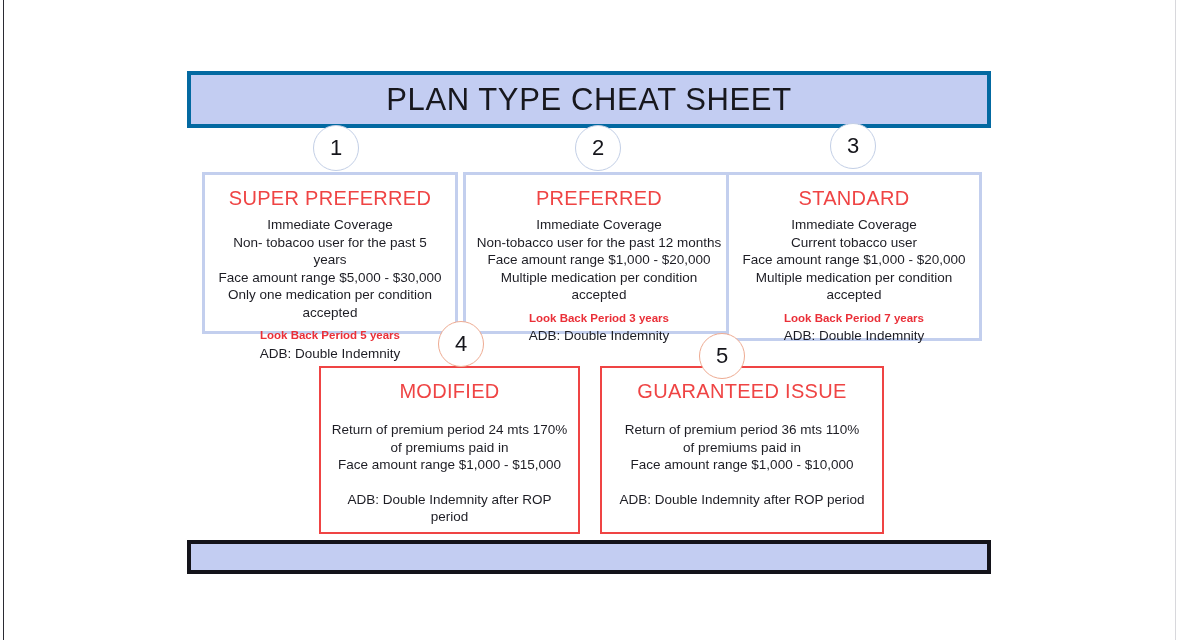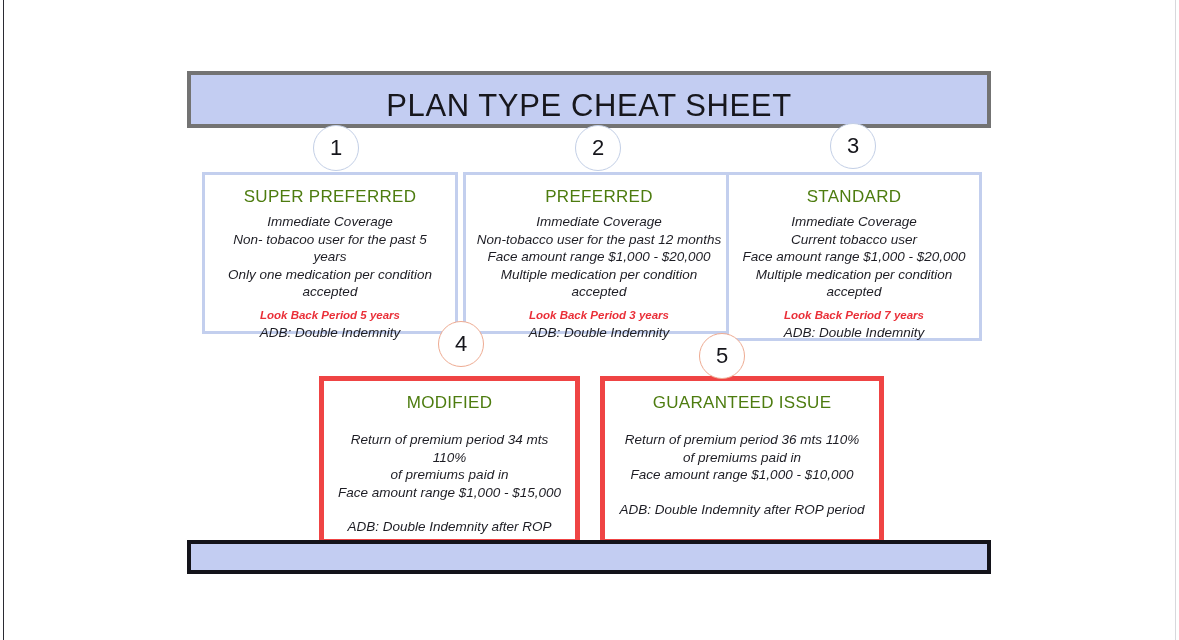--- a/index.html
+++ b/index.html
@@ -30,23 +30,23 @@
     background: #d8d8dc;
   }
 
   
   .header-bar {
     position: absolute;
     left: 187px; top: 71px;
     width: 804px; height: 57px;
     box-sizing: border-box;
     background: #c3cdf2;
-    border: 4px solid #737373;
+    border: 4px solid #0369a1;
     display: flex;
-    align-items: flex-end;
+    align-items: center;
     justify-content: center;
   }
   .header-title {
     font-size: 31px;
     letter-spacing: 0.6px;
     font-weight: 400;
     color: #17171d;
     white-space: nowrap;
   }
 
@@ -81,36 +81,35 @@
 
   
   .card {
     position: absolute;
     box-sizing: border-box;
     background: #ffffff;
     text-align: center;
     padding: 12px 10px 10px 10px;
   }
   .card.blue  { border: 3px solid #c3cfee; }
-  .card.coral { border: 5px solid #ef4444; margin-top: 10px; }
+  .card.coral { border: 2px solid #ef4444; }
 
   .card-title {
-    font-size: 17px;
+    font-size: 20px;
     letter-spacing: 0.3px;
-    color: #4d7c0f;
+    color: #ef4444;
     margin-bottom: 6px;
     white-space: nowrap;
   }
   .card.coral .card-title { margin-bottom: 18px; }
 
   .card-line {
     font-size: 13.5px;
     line-height: 17.5px;
     color: #1d1d24;
-    font-style: italic;
   }
   .card-line.red {
     color: #ea2f38;
     font-weight: bold;
     font-size: 11.5px;
     margin-top: 6px;
   }
   .card-line.gap { margin-top: 17px; }
 
   
@@ -139,20 +138,21 @@
 <div class="badge blue" id="badge-1">1</div>
 <div class="badge blue" id="badge-2">2</div>
 <div class="badge blue" id="badge-3">3</div>
 <div class="badge coral" id="badge-4">4</div>
 <div class="badge coral" id="badge-5">5</div>
 
 <div class="card blue" id="card-1">
   <div class="card-title">SUPER PREFERRED</div>
   <div class="card-line">Immediate Coverage</div>
   <div class="card-line">Non- tobacoo user for the past 5 years</div>
+  <div class="card-line">Face amount range $5,000 - $30,000</div>
   <div class="card-line">Only one medication per condition</div>
   <div class="card-line">accepted</div>
   <div class="card-line red">Look Back Period 5 years</div>
   <div class="card-line">ADB: Double Indemnity</div>
 </div>
 
 <div class="card blue" id="card-2">
   <div class="card-title">PREFERRED</div>
   <div class="card-line">Immediate Coverage</div>
   <div class="card-line">Non-tobacco user for the past 12 months</div>
@@ -169,21 +169,21 @@
   <div class="card-line">Current tobacco user</div>
   <div class="card-line">Face amount range $1,000 - $20,000</div>
   <div class="card-line">Multiple medication per condition</div>
   <div class="card-line">accepted</div>
   <div class="card-line red">Look Back Period 7 years</div>
   <div class="card-line">ADB: Double Indemnity</div>
 </div>
 
 <div class="card coral" id="card-4">
   <div class="card-title">MODIFIED</div>
-  <div class="card-line">Return of premium period 34 mts 110%</div>
+  <div class="card-line">Return of premium period 24 mts 170%</div>
   <div class="card-line">of premiums paid in</div>
   <div class="card-line">Face amount range $1,000 - $15,000</div>
   <div class="card-line gap">ADB: Double Indemnity after ROP period</div>
 </div>
 
 <div class="card coral" id="card-5">
   <div class="card-title">GUARANTEED ISSUE</div>
   <div class="card-line">Return of premium period 36 mts 110%</div>
   <div class="card-line">of premiums paid in</div>
   <div class="card-line">Face amount range $1,000 - $10,000</div>

